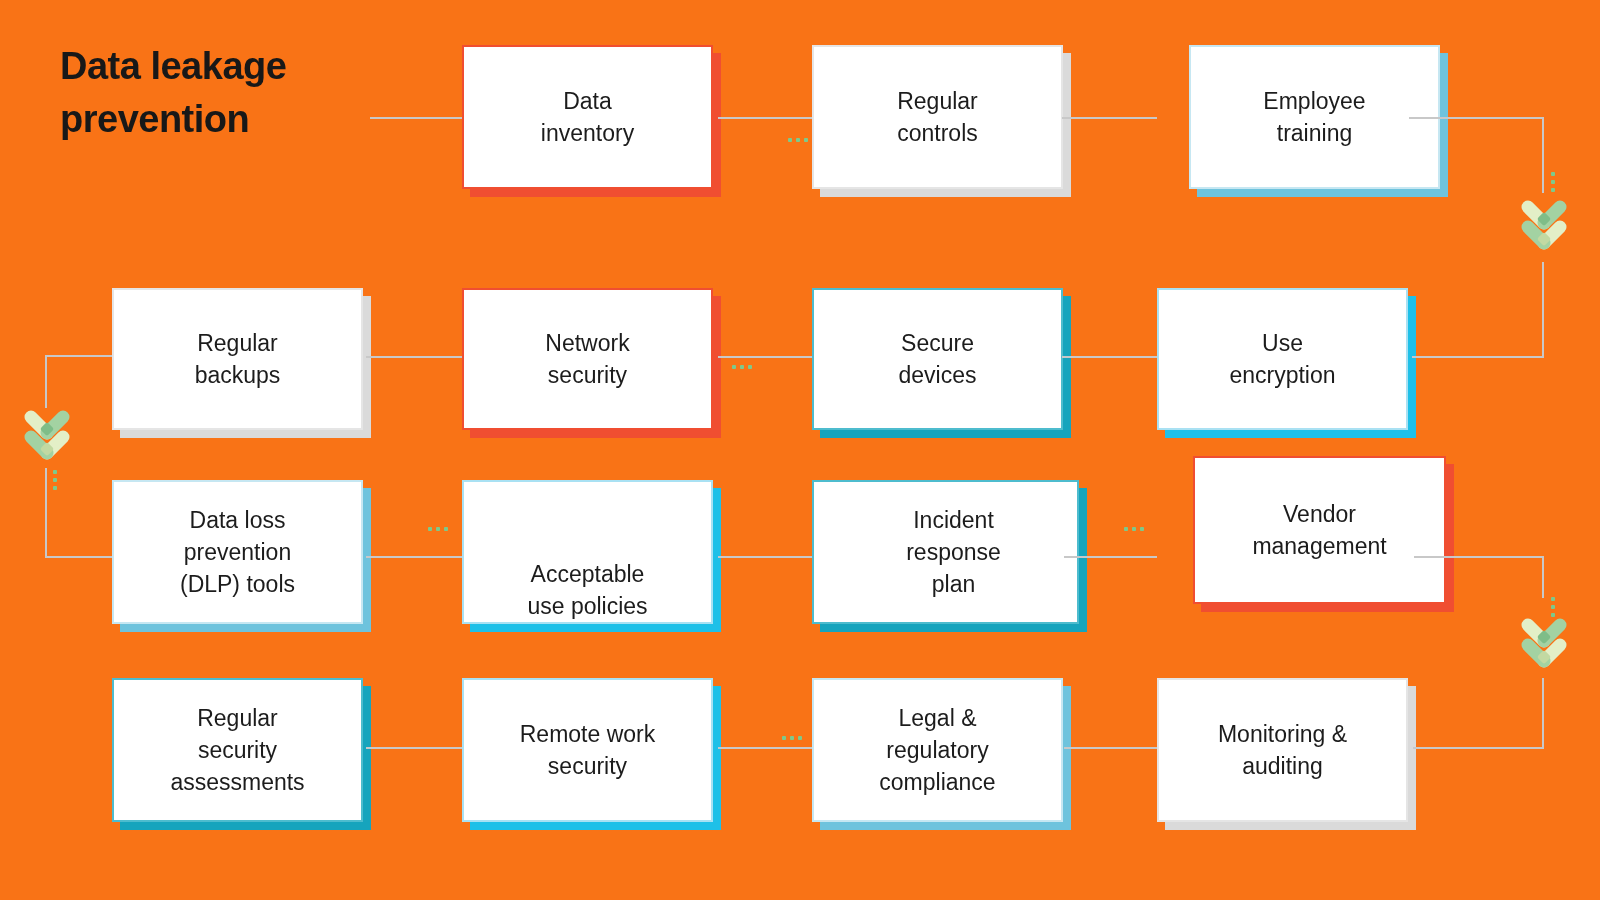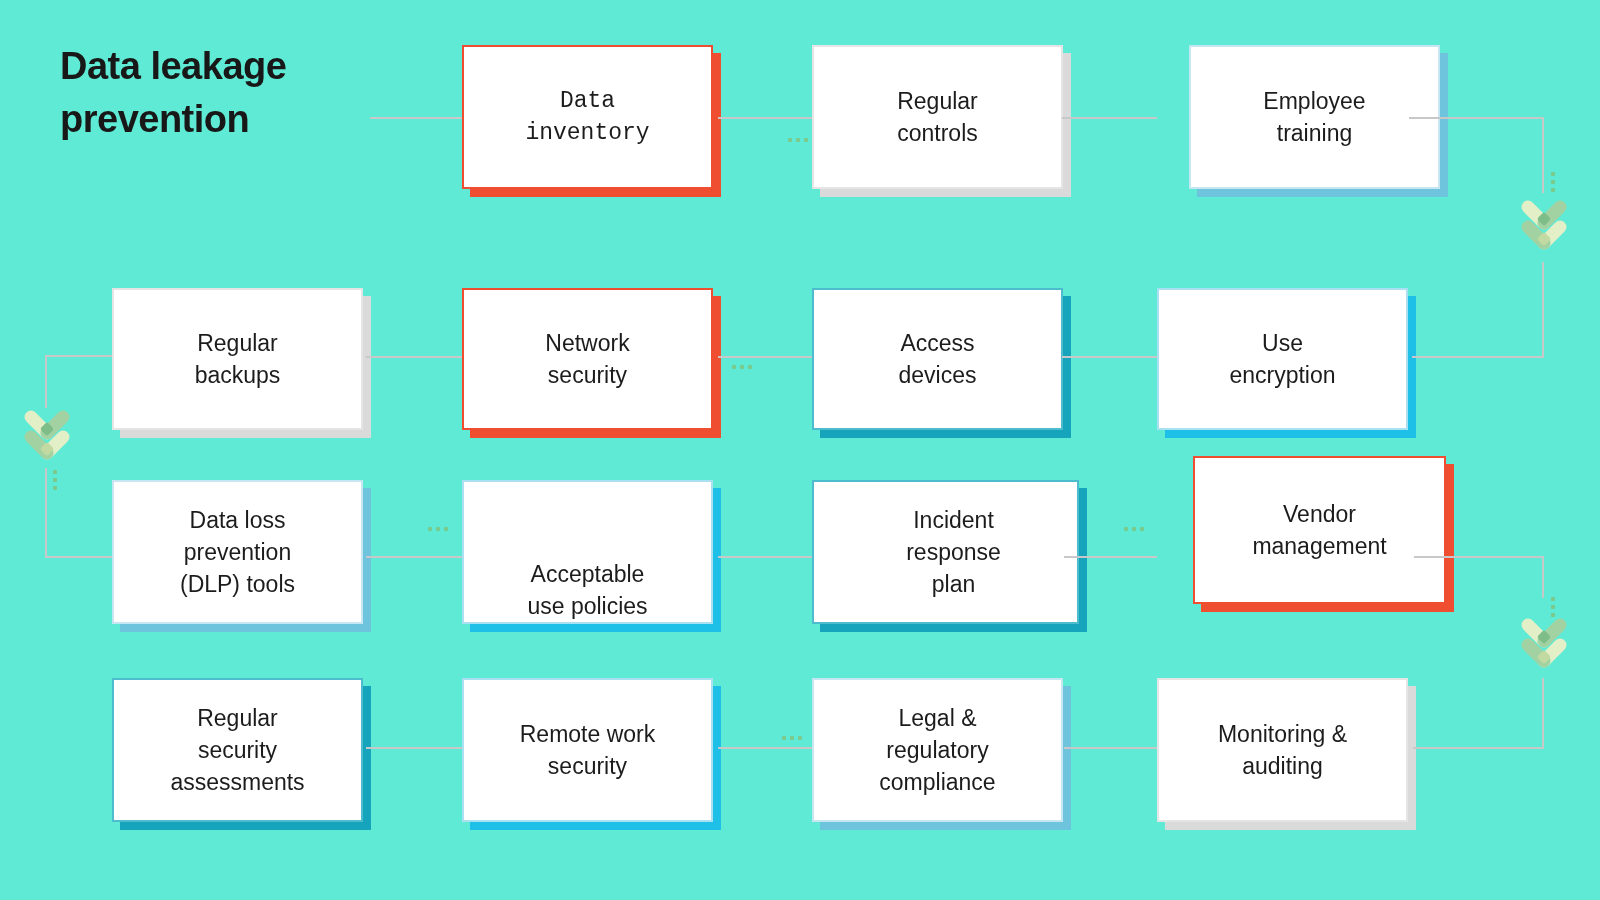--- a/index.html
+++ b/index.html
@@ -1,17 +1,17 @@
 <!DOCTYPE html>
 <html><head>
 <meta charset="utf-8">
 <style>
   html,body{margin:0;padding:0;background:#ffffff;}
   .canvas{
-    position:relative;width:1600px;height:900px;background:#5eead4;overflow:hidden;
+    position:relative;width:1600px;height:900px;background:#f97316;overflow:hidden;
     font-family:"Liberation Sans","DejaVu Sans",sans-serif;
   }
   .title{
     position:absolute;left:60px;top:40px;width:360px;
     font-size:38px;font-weight:bold;color:#181818;line-height:53px;letter-spacing:-0.5px;
   }
   .node{
     position:absolute;background:#ffffff;display:flex;align-items:center;justify-content:center;
     text-align:center;color:#1c1c1c;font-size:23px;line-height:32px;
   }
@@ -33,21 +33,21 @@
 </head>
 <body>
 
 <div class="canvas">
 
   <div class="title">
     <div>Data leakage</div>
     <div>prevention</div>
   </div>
 
-  <div class="node red" style="left:462px;top:45px;width:247px;height:140px;font-family:Liberation Mono, monospace;">
+  <div class="node red" style="left:462px;top:45px;width:247px;height:140px;">
       <span>Data
 inventory</span>
     </div>
   <div class="node gray" style="left:812px;top:45px;width:247px;height:140px;">
       <span>Regular
 controls</span>
     </div>
   <div class="node sky" style="left:1157px;top:45px;width:247px;height:140px;margin-left:32px;">
       <span>Employee
 training</span>
@@ -55,21 +55,21 @@
 
   <div class="node gray" style="left:112px;top:288px;width:247px;height:138px;">
       <span>Regular
 backups</span>
     </div>
   <div class="node red" style="left:462px;top:288px;width:247px;height:138px;">
       <span>Network
 security</span>
     </div>
   <div class="node teal" style="left:812px;top:288px;width:247px;height:138px;">
-      <span>Access
+      <span>Secure
 devices</span>
     </div>
   <div class="node cyan" style="left:1157px;top:288px;width:247px;height:138px;">
       <span>Use
 encryption</span>
     </div>
 
   <div class="node sky" style="left:112px;top:480px;width:247px;height:140px;">
       <span>Data loss
 prevention

